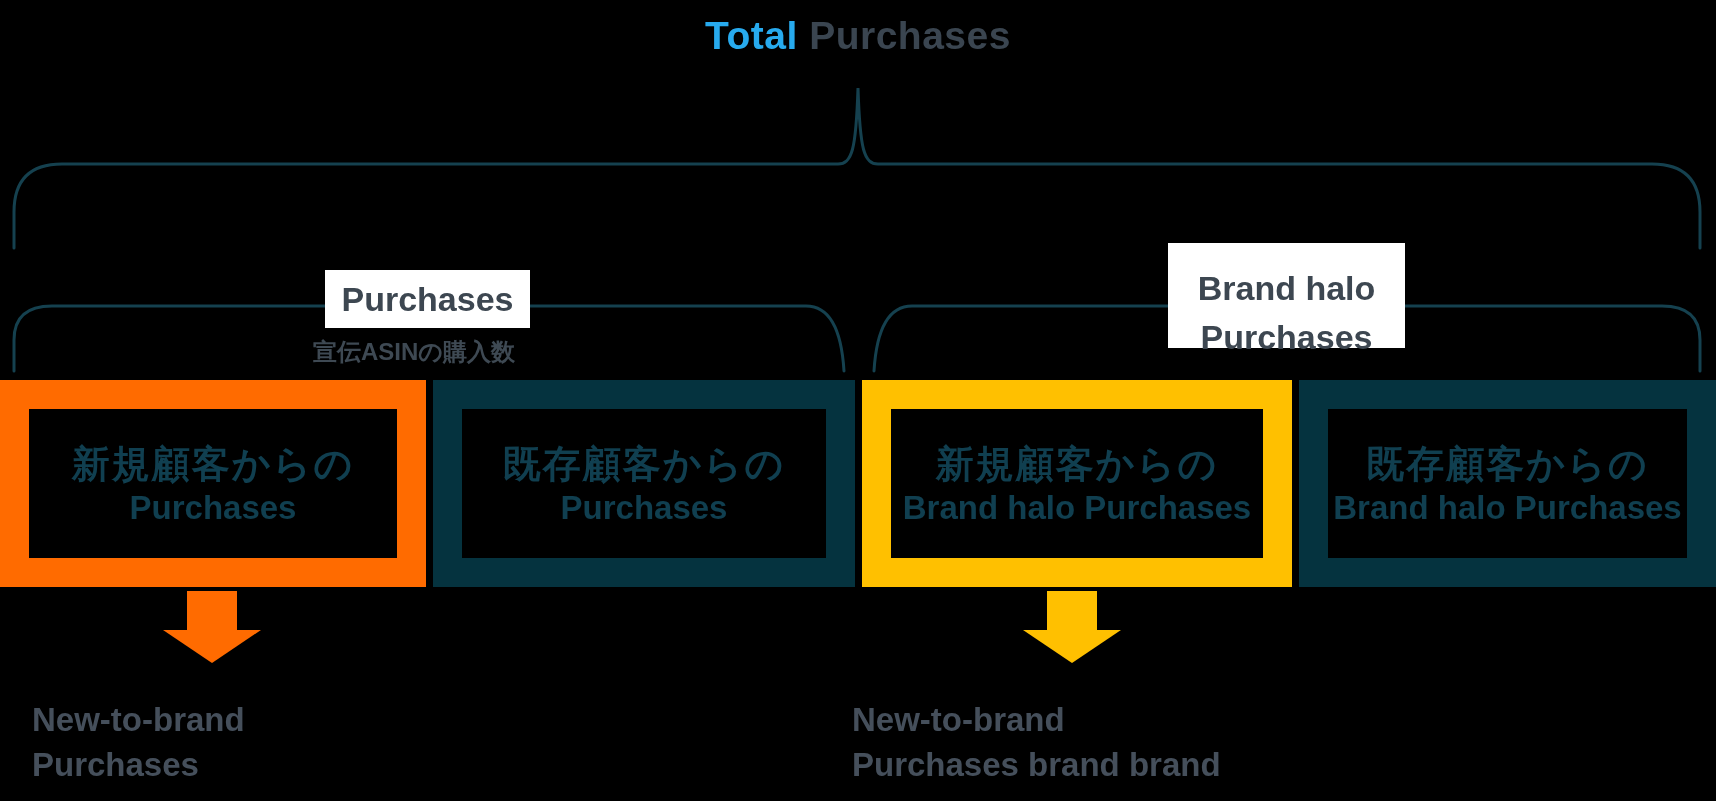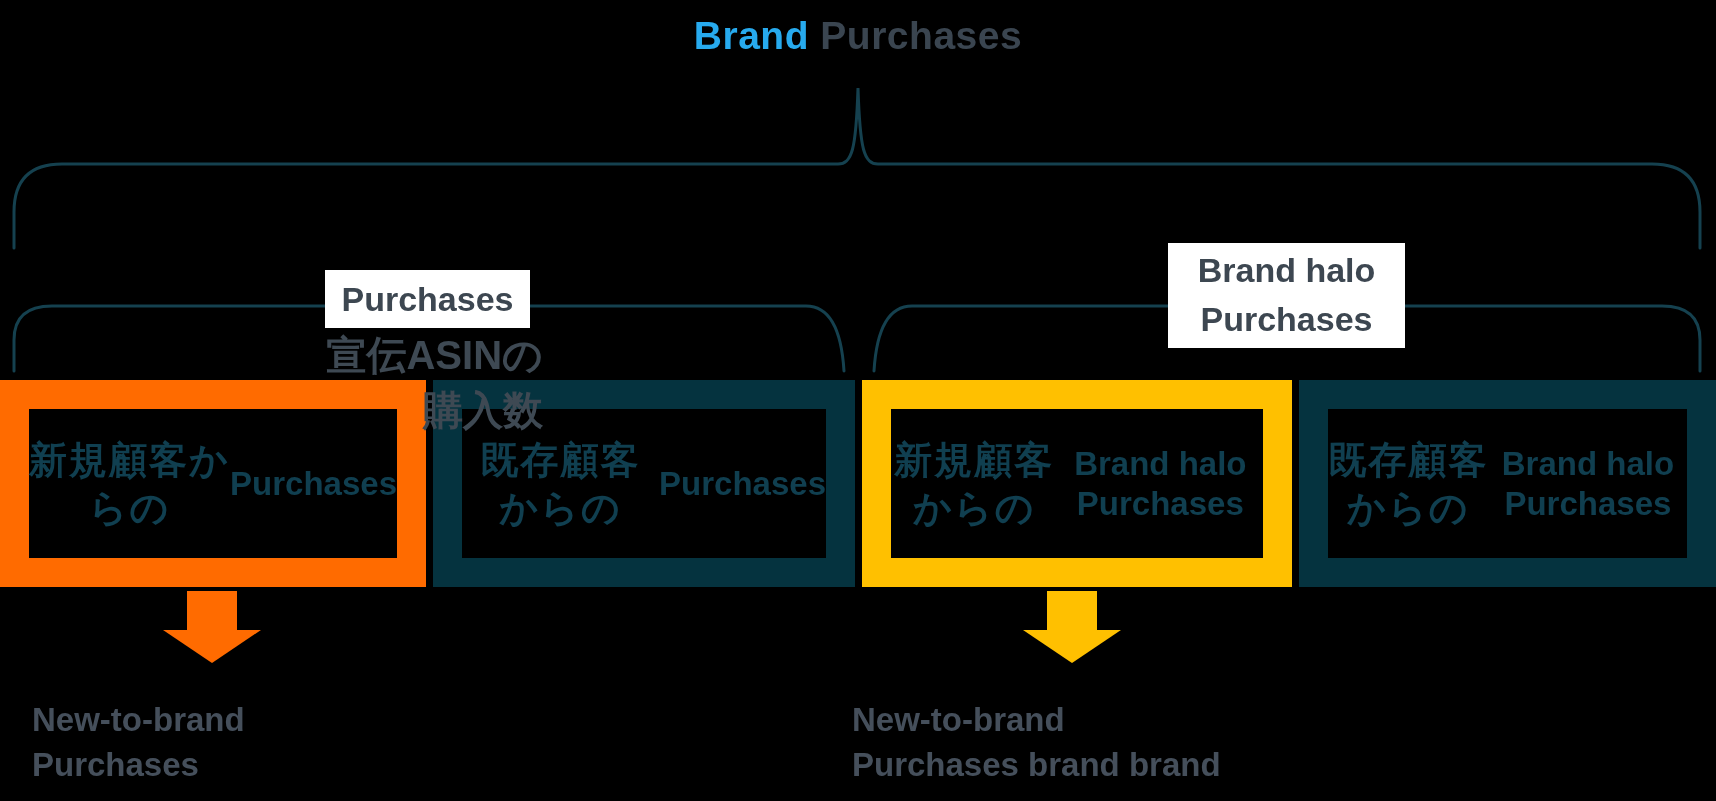--- a/index.html
+++ b/index.html
@@ -30,40 +30,40 @@
 
   
   .group-label {
     background: #ffffff;
     color: #3d4751;
     text-align: center;
     font-size: 34px;
     z-index: 3;
   }
   .gl-purchases { left: 325px; top: 270px; width: 205px; height: 58px; line-height: 58px; }
-  .gl-brandhalo { left: 1168px; top: 243px; width: 237px; height: 105px; line-height: 49px; padding-top: 3px; box-sizing: border-box; }
+  .gl-brandhalo { left: 1168px; top: 243px; width: 237px; height: 105px; line-height: 49px; padding-top: 21px; box-sizing: border-box; }
   .group-sublabel {
-    left: 313px; top: 328px; width: 230px;
-    text-align: right;
+    left: 313px; top: 336px; width: 230px;
+    text-align: left;
     color: #3e4953;
-    font-size: 40px;
+    font-size: 24px;
     z-index: 4;
   }
 
   
   .node-box {
     top: 380px; height: 207px;
     padding: 29px;
     box-sizing: border-box;
     z-index: 2;
   }
   .node-box .inner {
     background: #000;
     width: 100%; height: 100%;
-    display: flex; 
+    display: flex; flex-direction: column;
     align-items: center; justify-content: center;
     text-align: center;
     color: #103f50;
   }
   .node-box .l1 { font-size: 38px; line-height: 48px; letter-spacing: 2px; }
   .node-box .l2 { font-size: 33px; line-height: 40px; }
   .box-orange { background: #ff6b00; left: 0px;    width: 426px; }
   .box-teal-1 { background: #05333f; left: 433px;  width: 422px; }
   .box-yellow { background: #ffc000; left: 862px;  width: 430px; }
   .box-teal-2 { background: #05333f; left: 1299px; width: 417px; }
@@ -93,21 +93,21 @@
 
 <div id="canvas">
 
   <svg class="abs braces" width="1716" height="801" viewBox="0 0 1716 801">
     <path class="brace-path" d="M 14 248 L 14 212 Q 14 164 62 164 L 838 164 C 852 164 856 150 858 88 C 860 150 864 164 878 164 L 1652 164 Q 1700 164 1700 212 L 1700 248"></path>
     <path class="brace-path" d="M 14 371 L 14 340 Q 14 306 52 306 L 806 306 Q 840 306 844 371"></path>
     <path class="brace-path" d="M 874 371 Q 878 306 912 306 L 1662 306 Q 1700 306 1700 340 L 1700 371"></path>
   </svg>
 
   <div class="abs title">
-    <span class="hl">Brand</span>
+    <span class="hl">Total</span>
     <span class="rest">Purchases</span>
   </div>
 
   <div class="abs group-label gl-purchases">Purchases</div>
   <div class="abs group-sublabel">宣伝ASINの購入数</div>
   <div class="abs group-label gl-brandhalo">
     <div>Brand halo</div>
     <div>Purchases</div>
   </div>
 

